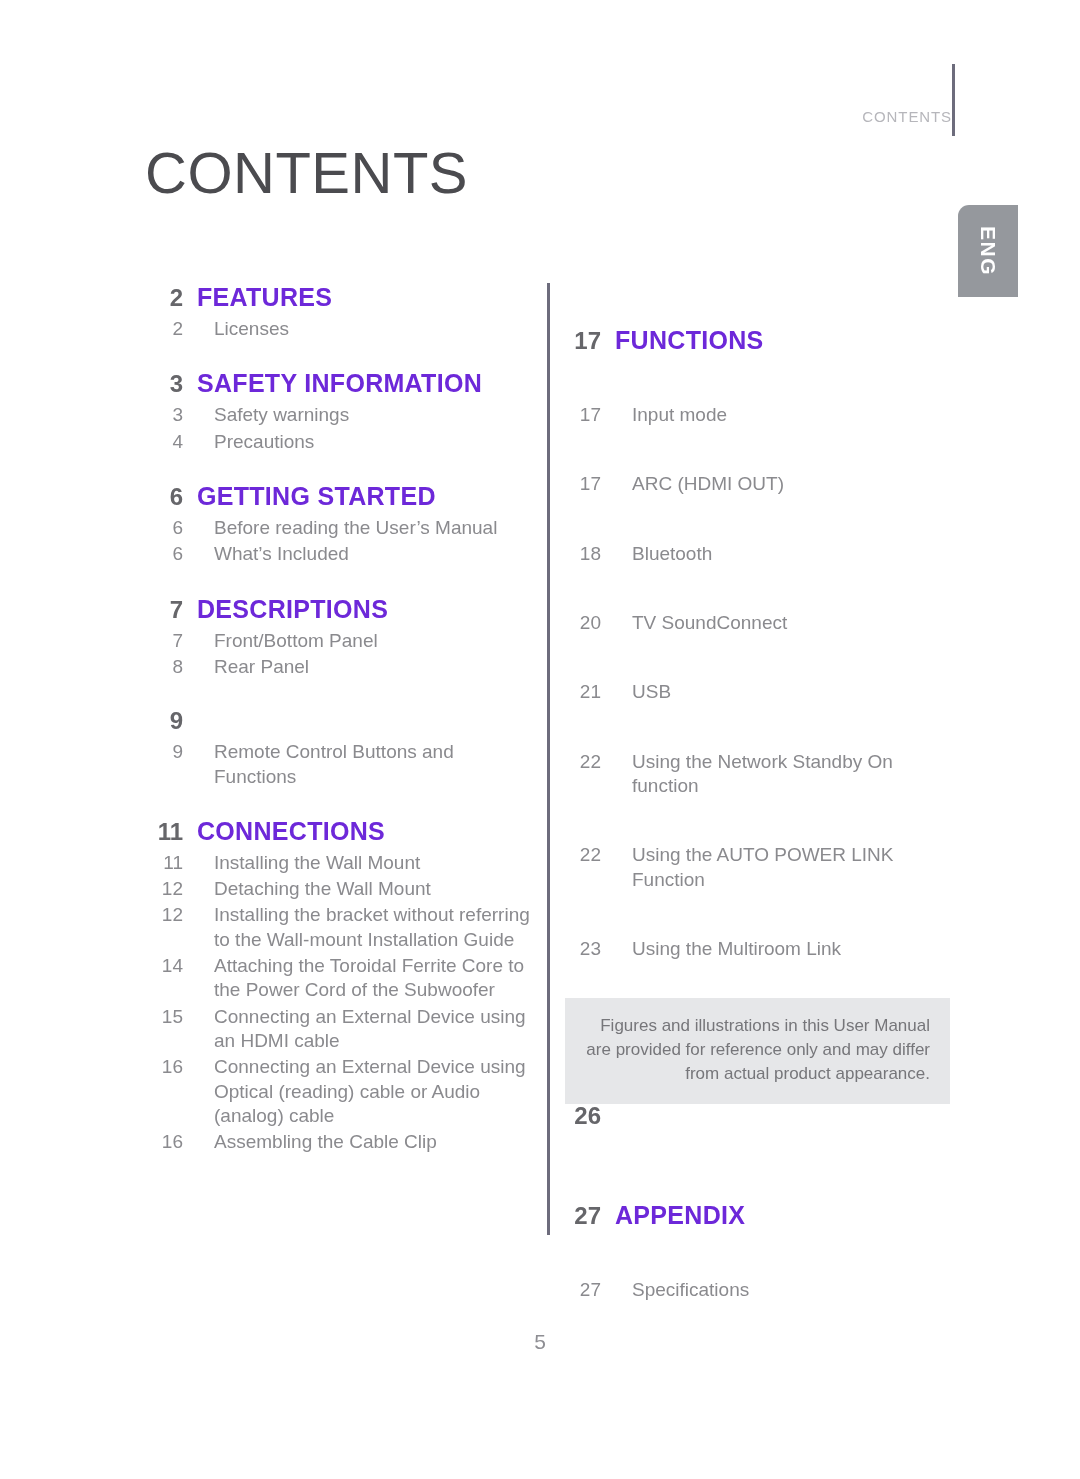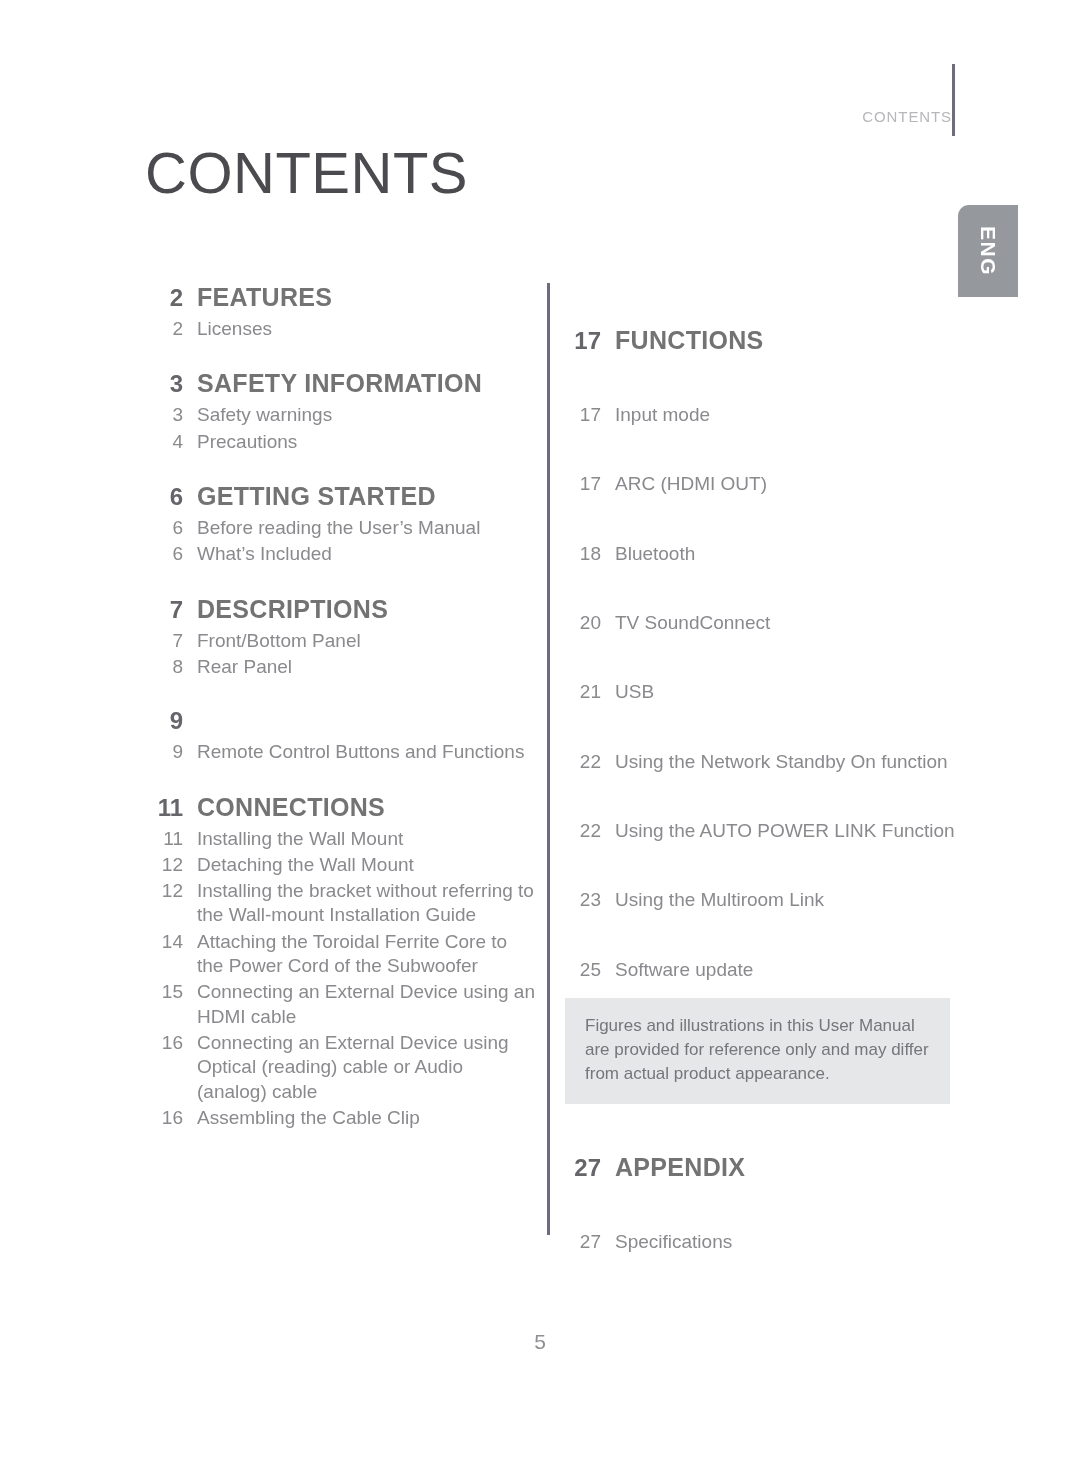--- a/index.html
+++ b/index.html
@@ -111,59 +111,60 @@
     text-align: right;
     font-size: 24px;
     font-weight: 700;
     color: #66666a;
     letter-spacing: 0;
   }
   .sec-head .title {
     margin-left: 14px;
     font-size: 25px;
     font-weight: 700;
-    color: #737373;
+    color: #6d28d9;
     letter-spacing: 0.3px;
     white-space: nowrap;
   }
 
   .entry {
     display: flex;
     align-items: baseline;
     margin-top: 2px;
   }
   .entry .num {
     width: 38px;
     flex: 0 0 38px;
     text-align: right;
     font-size: 19px;
     font-weight: 400;
     color: #8a8a8e;
   }
   .entry .label {
-    margin-left: 14px;
+    margin-left: 31px;
     font-size: 19px;
     font-weight: 400;
     color: #8a8a8e;
     line-height: 1.28;
   }
 
   
   .col-right .sec-head .num,
   .col-right .entry .num { width: 38px; flex: 0 0 38px; margin-top: 44px; }
 
   
   .note-box {
     position: absolute;
     top: 998px;
     left: 565px;
     width: 385px;
     box-sizing: border-box;
     background: #e6e7e9;
     padding: 16px 20px 18px 20px;
+    text-align: right;
   }
   .note-box p {
     margin: 0;
     font-size: 17px;
     line-height: 1.42;
     color: #76767a;
   }
 
   
   .page-number {

